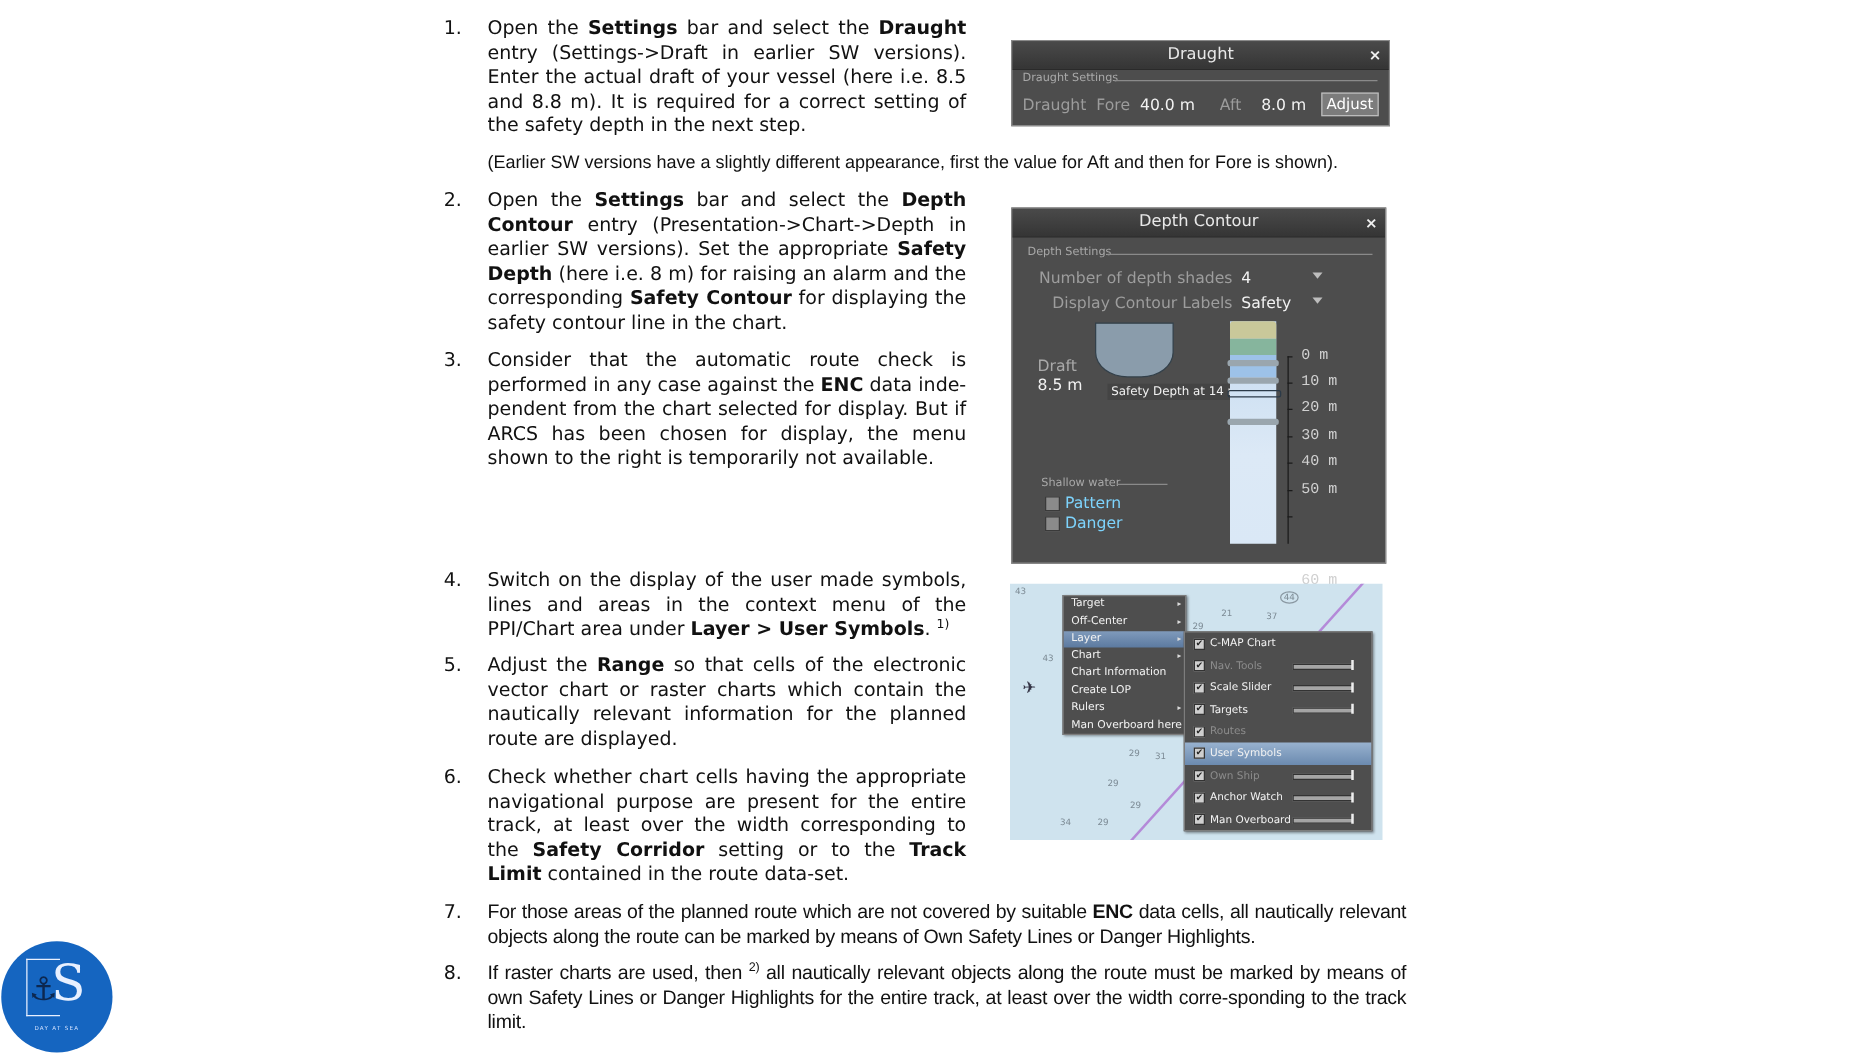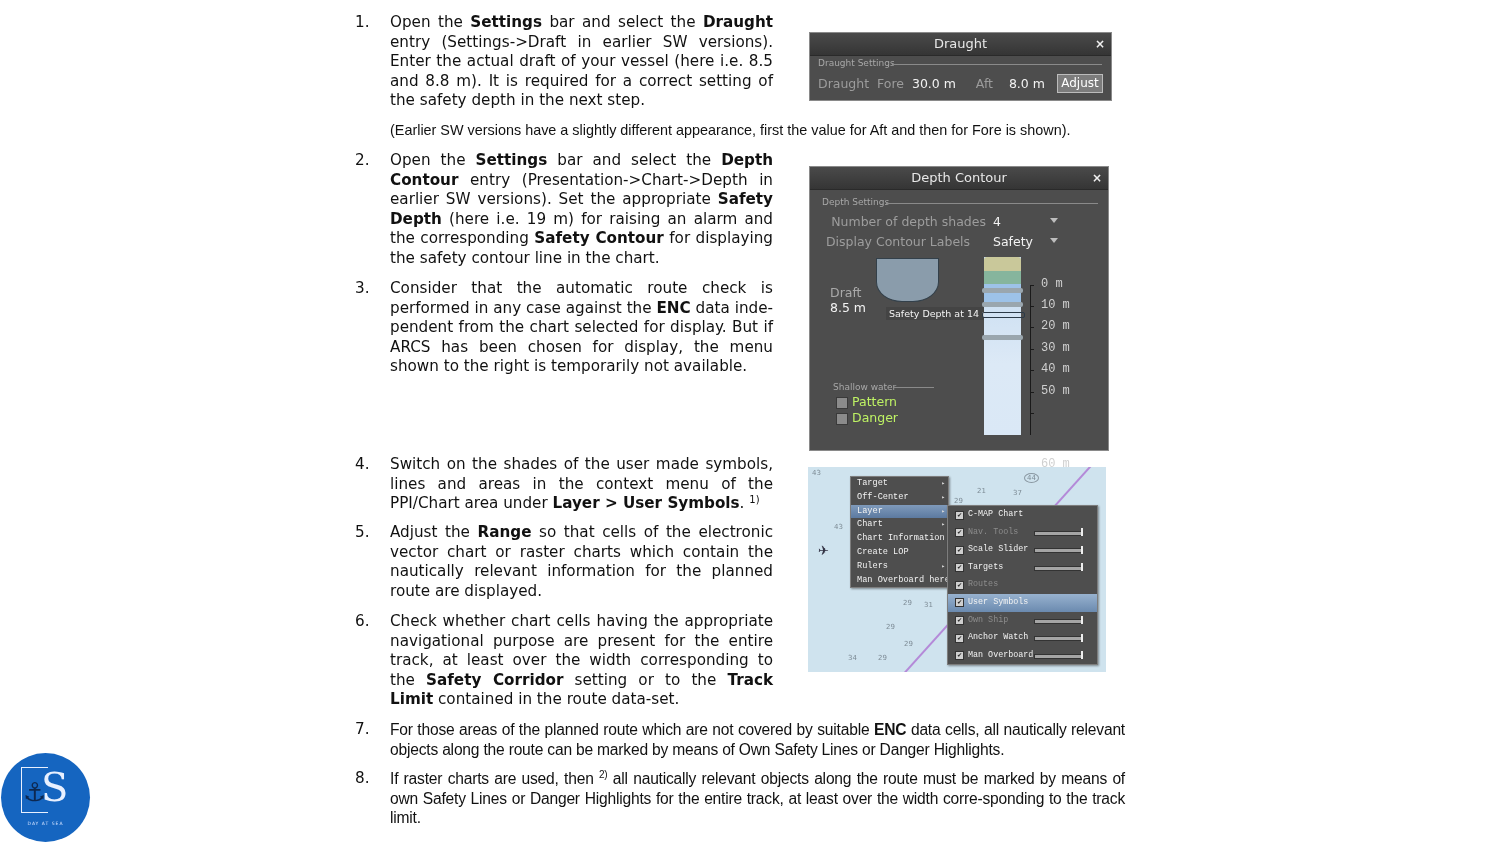--- a/index.html
+++ b/index.html
@@ -43,28 +43,28 @@
   .column { position:absolute; left:174px; top:90px; width:37px; height:178px; background:linear-gradient(#c4daf0,#dce9f6 60%,#dae8f6); }
   .shade1 { position:absolute; left:0; top:0; width:37px; height:14px; background:#c9c89a; border-radius:3px 3px 0 0; }
   .shade2 { position:absolute; left:0; top:14px; width:37px; height:13px; background:#86b59d; }
   .shade3 { position:absolute; left:0; top:27px; width:37px; height:18px; background:#9dc2e8; }
   .band { position:absolute; left:-2px; width:41px; height:5px; background:#9aa6ae; border-radius:2px; }
   .band.safety { background:transparent; border:1.5px solid #2b3a48; height:4px; }
   .scale { position:absolute; left:220px; top:118px; width:1px; height:150px; background:#1a1a1a; }
   .tick { position:absolute; left:220px; height:1px; width:4px; background:#1a1a1a; }
   .scale-label { position:absolute; left:231px; font-size:12px; color:#d0d0d0;font-family:Liberation Mono, monospace; }
   .chk { position:absolute; width:10px; height:10px; background:#8b8b8b; border:1px solid #3a3a3a; }
-  .chk-label { position:absolute; font-size:12.5px; color:#bef264; }
+  .chk-label { position:absolute; font-size:12.5px; color:#7dd3fc; }
 
   
   #chartshot { position:absolute; left:808px; top:467px; width:298px; height:205px; background:#cfe3ee; overflow:hidden; }
   .sounding { position:absolute; font-size:7px; color:#7d8b95; }
   .route-line { position:absolute; left:90px; top:0; width:330px; height:1.5px; background:#b48ad8; transform-origin:0 0; }
   .menu { position:absolute; background:#4e4e4e; border:1px solid #7d7d7d; box-shadow:1px 1px 2px rgba(0,0,0,0.4); }
-  .mi { position:relative; height:13.8px; font-size:8.6px; line-height:13.8px; color:#f2f2f2; padding-left:6px; white-space:nowrap;font-family:Liberation Mono, monospace; }
+  .mi { position:relative; height:13.8px; font-size:8.6px; line-height:13.8px; color:#f2f2f2; padding-left:6px; white-space:nowrap; }
   .mi .arr { position:absolute; right:3px; top:0; font-size:6px; color:#ddd; }
   .mi.sel { background:linear-gradient(#7f9abb,#5c7aa0); }
   .sm .mi { height:17.6px; line-height:17.6px; padding-left:20px; font-size:8.4px; }
   .sm .mi .cb { position:absolute; left:7px; top:4.5px; width:7px; height:7px; background:#cfcfcf; border:1px solid #333; font-size:7px; line-height:7px; color:#222; text-align:center; }
   .sm .mi.dim { color:#8c8c8c; }
   .sm .mi .slider { position:absolute; left:86px; top:7px; width:47px; height:3px; background:#a5a5a5; border:1px solid #333; }
   .sm .mi .knob { position:absolute; left:133px; top:4.5px; width:2px; height:8px; background:#eee; }
   .sm .mi.sel { background:linear-gradient(#98b2cf,#6b8aaf); }
 
   
@@ -79,31 +79,31 @@
 
 <div class="item narrow" style="left:355px; top:13px;">
   <span class="num">1.</span>
   <div class="txt"><span>Open the </span><b>Settings</b><span> bar and select the </span><b>Draught</b><span> entry (Settings-&gt;Draft in earlier SW versions). Enter the actual draft of your vessel (here i.e. 8.5 and 8.8 m). It is required for a correct setting of the safety depth in the next step.</span></div>
 </div>
 
 <div class="note">(Earlier SW versions have a slightly different appearance, first the value for Aft and then for Fore is shown).</div>
 
 <div class="item narrow" style="left:355px; top:151px;">
   <span class="num">2.</span>
-  <div class="txt"><span>Open the </span><b>Settings</b><span> bar and select the </span><b>Depth Contour</b><span> entry (Presentation-&gt;Chart-&gt;Depth in earlier SW versions). Set the appropriate </span><b>Safety Depth</b><span> (here i.e. 19 m) for raising an alarm and the corresponding </span><b>Safety Contour</b><span> for displaying the safety contour line in the chart.</span></div>
+  <div class="txt"><span>Open the </span><b>Settings</b><span> bar and select the </span><b>Depth Contour</b><span> entry (Presentation-&gt;Chart-&gt;Depth in earlier SW versions). Set the appropriate </span><b>Safety Depth</b><span> (here i.e. 8 m) for raising an alarm and the corresponding </span><b>Safety Contour</b><span> for displaying the safety contour line in the chart.</span></div>
 </div>
 
 <div class="item narrow" style="left:355px; top:279px;">
   <span class="num">3.</span>
   <div class="txt"><span>Consider that the automatic route check is performed in any case against the </span><b>ENC</b><span> data inde-pendent from the chart selected for display. But if ARCS has been chosen for display, the menu shown to the right is temporarily not available.</span></div>
 </div>
 
 <div class="item narrow" style="left:355px; top:455px;">
   <span class="num">4.</span>
-  <div class="txt"><span>Switch on the shades of the user made symbols, lines and areas in the context menu of the PPI/Chart area under </span><b>Layer &gt; User Symbols</b><span>. </span><sup>1)</sup></div>
+  <div class="txt"><span>Switch on the display of the user made symbols, lines and areas in the context menu of the PPI/Chart area under </span><b>Layer &gt; User Symbols</b><span>. </span><sup>1)</sup></div>
 </div>
 
 <div class="item narrow" style="left:355px; top:523px;">
   <span class="num">5.</span>
   <div class="txt"><span>Adjust the </span><b>Range</b><span> so that cells of the electronic vector chart or raster charts which contain the nautically relevant information for the planned route are displayed.</span></div>
 </div>
 
 <div class="item narrow" style="left:355px; top:612px;">
   <span class="num">6.</span>
   <div class="txt"><span>Check whether chart cells having the appropriate navigational purpose are present for the entire track, at least over the width corresponding to the </span><b>Safety Corridor</b><span> setting or to the </span><b>Track Limit</b><span> contained in the route data-set.</span></div>
@@ -122,40 +122,40 @@
 <div class="panel" id="draught">
   <div class="titlebar">
     <span>Draught</span>
     <span class="close">×</span>
   </div>
   <span class="group-label" style="left:8px; top:25px;">Draught Settings</span>
   <div class="group-line" style="left:82px; top:31px; width:210px;"></div>
   <div class="row">
     <span>Draught</span>&nbsp;
     <span>Fore</span>&nbsp;
-    <span class="val">30.0 m</span>&nbsp;&nbsp;&nbsp;&nbsp;
+    <span class="val">40.0 m</span>&nbsp;&nbsp;&nbsp;&nbsp;
     <span>Aft</span>&nbsp;&nbsp;&nbsp;
     <span class="val">8.0 m</span>
   </div>
   <div class="adjust">Adjust</div>
 </div>
 
 <div class="panel" id="depth">
   <div class="titlebar">
     <span>Depth Contour</span>
     <span class="close">×</span>
   </div>
   <span class="group-label" style="left:12px; top:30px;">Depth Settings</span>
   <div class="group-line" style="left:76px; top:36px; width:212px;"></div>
 
   <span class="dd-label" style="left:0; width:176px; top:47px;">Number of depth shades</span>
   <span class="dd-value" style="left:183px; top:47px;">4</span>
   <span class="dd-arrow" style="left:240px; top:51px;"></span>
 
-  <span class="dd-label" style="left:0; width:176px; top:67px;text-align:center;">Display Contour Labels</span>
+  <span class="dd-label" style="left:0; width:176px; top:67px;">Display Contour Labels</span>
   <span class="dd-value" style="left:183px; top:67px;">Safety</span>
   <span class="dd-arrow" style="left:240px; top:71px;"></span>
 
   <div class="hull"></div>
   <span class="draftlbl">Draft</span>
   <span class="draftval">8.5 m</span>
   <span class="safety-tag">Safety Depth at 14 m</span>
 
   <div class="column">
     <div class="shade1"></div>

